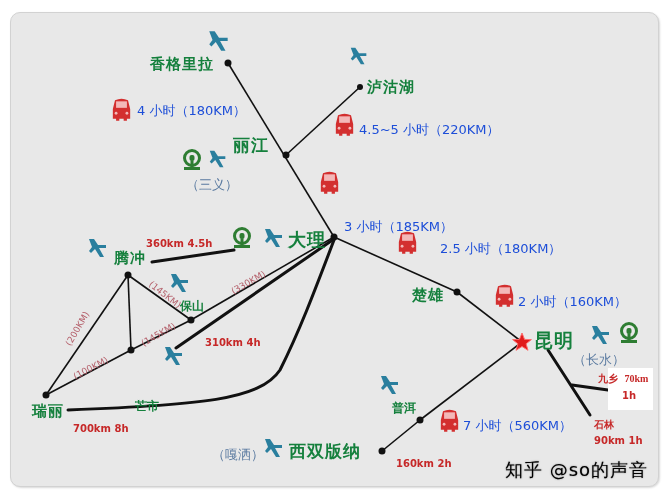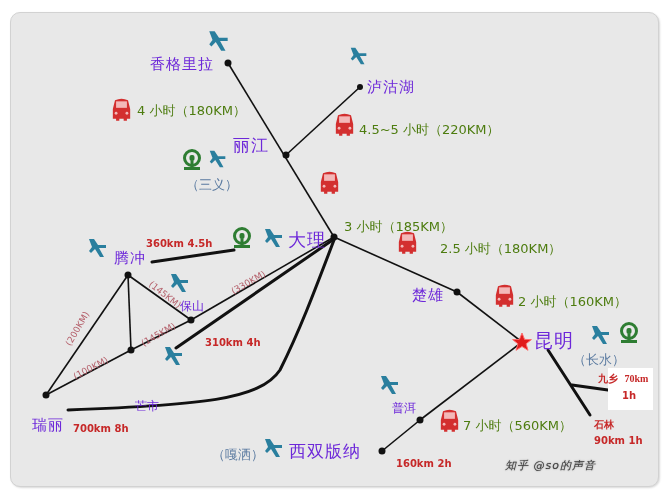--- a/index.html
+++ b/index.html
@@ -1,27 +1,27 @@
 <!DOCTYPE html>
 <html><head>
 <meta charset="utf-8">
 <style>
   html, body { margin:0; padding:0; background:#ffffff; }
   body { width:667px; height:500px; position:relative; overflow:hidden; font-family:"DejaVu Sans", sans-serif; }
   .card { position:absolute; left:10px; top:12px; width:647px; height:473px; background:#e8e8e8; border:1px solid #d2d2d2; border-radius:10px; box-shadow:1px 1px 2px rgba(0,0,0,0.15); }
   svg.map { position:absolute; left:0; top:0; }
   .lbl { position:absolute; white-space:nowrap; }
-  .city { font-family:"DejaVu Serif", serif; font-weight:normal; color:#6d28d9; font-size:15px; letter-spacing:1px; }
+  .city { font-family:"DejaVu Serif", serif; font-weight:bold; color:#15803d; font-size:15px; letter-spacing:1px; }
   .city.big { font-size:19px; }
   .city.small { font-family:"DejaVu Sans", sans-serif; font-size:12px; letter-spacing:0; }
   .sub { color:#5a7aa0; font-size:13px; }
-  .drive { color:#4d7c0f; font-size:13px; }
+  .drive { color:#1d4ed8; font-size:13px; }
   .red-bold { color:#c62828; font-weight:bold; font-size:10px; }
   .dist { color:#b45f6a; font-size:9px; transform-origin:left center; }
-  .watermark { color:#404040; font-size:11px; text-shadow:0 0 1px #999, 0 0 2px #aaa; letter-spacing:1px;font-style:italic; }
+  .watermark { color:#000000; font-size:18px; text-shadow:0 0 1px #999, 0 0 2px #aaa; letter-spacing:1px; }
   .icon { position:absolute; }
   .patch { position:absolute; background:#ffffff; }
 </style>
 </head>
 <body>
 
 <div class="card"></div>
 
 <svg class="map" width="667" height="500">
 
@@ -158,21 +158,21 @@
 <div class="lbl city" style="left:367px;top:78px;">泸沽湖</div>
 <div class="lbl city" style="left:233px;top:134px;font-size:17px;">丽江</div>
 <div class="lbl sub" style="left:186px;top:176px;">（三义）</div>
 <div class="lbl city" style="left:288px;top:228px;font-size:18px;">大理</div>
 <div class="lbl city" style="left:412px;top:286px;">楚雄</div>
 <div class="lbl city big" style="left:534px;top:328px;">昆明</div>
 <div class="lbl sub" style="left:573px;top:351px;">（长水）</div>
 <div class="lbl city" style="left:114px;top:249px;">腾冲</div>
 <div class="lbl city small" style="left:180px;top:298px;">保山</div>
 <div class="lbl city small" style="left:135px;top:358px;margin-top:40px;">芒市</div>
-<div class="lbl city" style="left:32px;top:416px;">瑞丽</div>
+<div class="lbl city" style="left:32px;top:402px;">瑞丽</div>
 <div class="lbl sub" style="left:212px;top:446px;">（嘎洒）</div>
 <div class="lbl city" style="left:289px;top:440px;font-size:17px;">西双版纳</div>
 <div class="lbl city small" style="left:392px;top:400px;">普洱</div>
 
 <div class="lbl drive" style="left:137px;top:102px;">4 小时（180KM）</div>
 <div class="lbl drive" style="left:359px;top:121px;">4.5~5 小时（220KM）</div>
 <div class="lbl drive" style="left:344px;top:182px;margin-top:36px;">3 小时（185KM）</div>
 <div class="lbl drive" style="left:440px;top:240px;">2.5 小时（180KM）</div>
 <div class="lbl drive" style="left:518px;top:293px;">2 小时（160KM）</div>
 <div class="lbl drive" style="left:463px;top:417px;">7 小时（560KM）</div>

